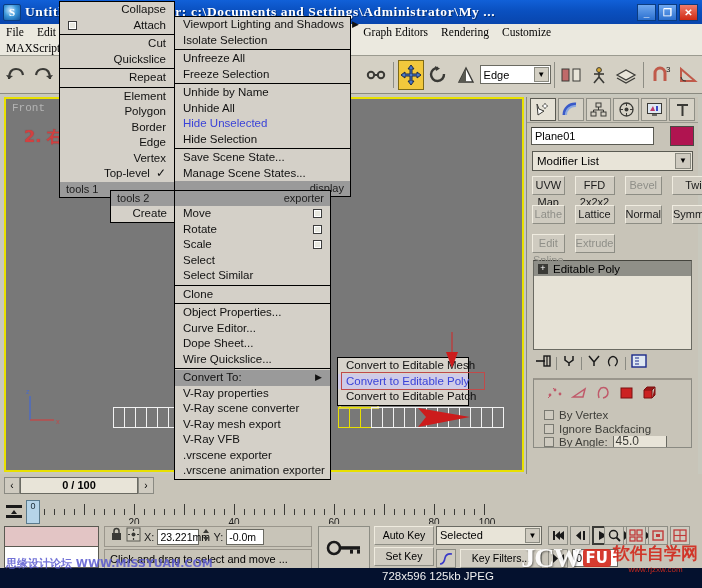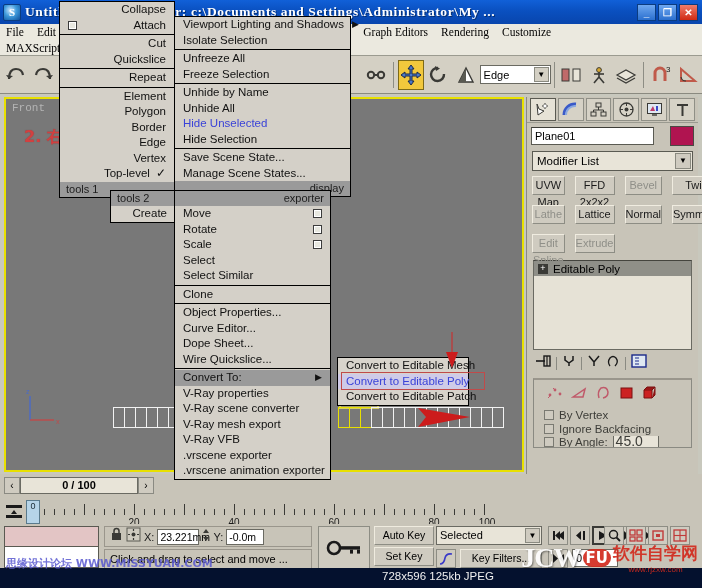--- a/index.html
+++ b/index.html
@@ -187,22 +187,22 @@
   }
   .stacktools .vs { width: 1px; height: 13px; background: #8a8a82; }
   .rollout {
     margin: 2px 6px 0 6px; background: #c8c4b8;
     border: 1px solid #8a8a82; border-top: 2px solid #9a968c;
   }
   .selicons { display: flex; align-items: center; gap: 8px; padding: 6px 10px 4px 12px; }
   .cbrow { display: flex; align-items: center; gap: 5px; padding: 1px 10px; font-size: 11.5px; color: #3d3d38; }
   .cbox { width: 10px; height: 10px; border: 1px solid #7a7a72; background: #cfcbc0; }
   .spin {
-    width: 46px; height: 15px; background: #e8e4d8; border: 1px solid #6a6a62;
-    font-size: 14px; line-height: 13px; padding-left: 2px; position: relative;
+    width: 54px; height: 15px; background: #e8e4d8; border: 1px solid #6a6a62;
+    font-size: 12px; line-height: 13px; padding-left: 2px; position: relative;
   }
 
   
   .trackbarwrap { position: absolute; left: 0; top: 474px; width: 702px; height: 54px; background: #c8c4b8; }
   .frameind {
     position: absolute; left: 4px; top: 3px; width: 150px; height: 17px;
     display: flex; align-items: center;
   }
   .fi-arrow {
     width: 16px; height: 17px; border: 1px solid #8a8a82; background: #cfcbc0;
@@ -299,21 +299,21 @@
   .wm2 {
     position: absolute; right: 4px; bottom: 14px; z-index: 60;
     display: flex; align-items: center; gap: 2px; opacity: .92;
   }
   .wm-jcw {
     font-family: "Liberation Serif", serif; font-size: 28px; font-weight: bold;
     color: #ffffff; letter-spacing: -1px; text-shadow: 1px 1px 2px rgba(0,0,0,.5);
   }
   .wm-fu {
     background: #d22b1e; color: #fff; font-size: 15px; font-weight: bold;
-    padding: 0 3px; border-radius: 9px; font-family: "DejaVu Sans", sans-serif;
+    padding: 0 3px; border-radius: 3px; font-family: "DejaVu Sans", sans-serif;
   }
   .wm-cn {
     font-family: "DejaVu Sans", sans-serif; font-size: 17px; font-weight: bold;
     color: #d22b1e; letter-spacing: 0px;
   }
   .wm-url { font-size: 8px; color: #d22b1e; font-family: "Liberation Sans", sans-serif; }
 </style>
 </head>
 <body>
 

